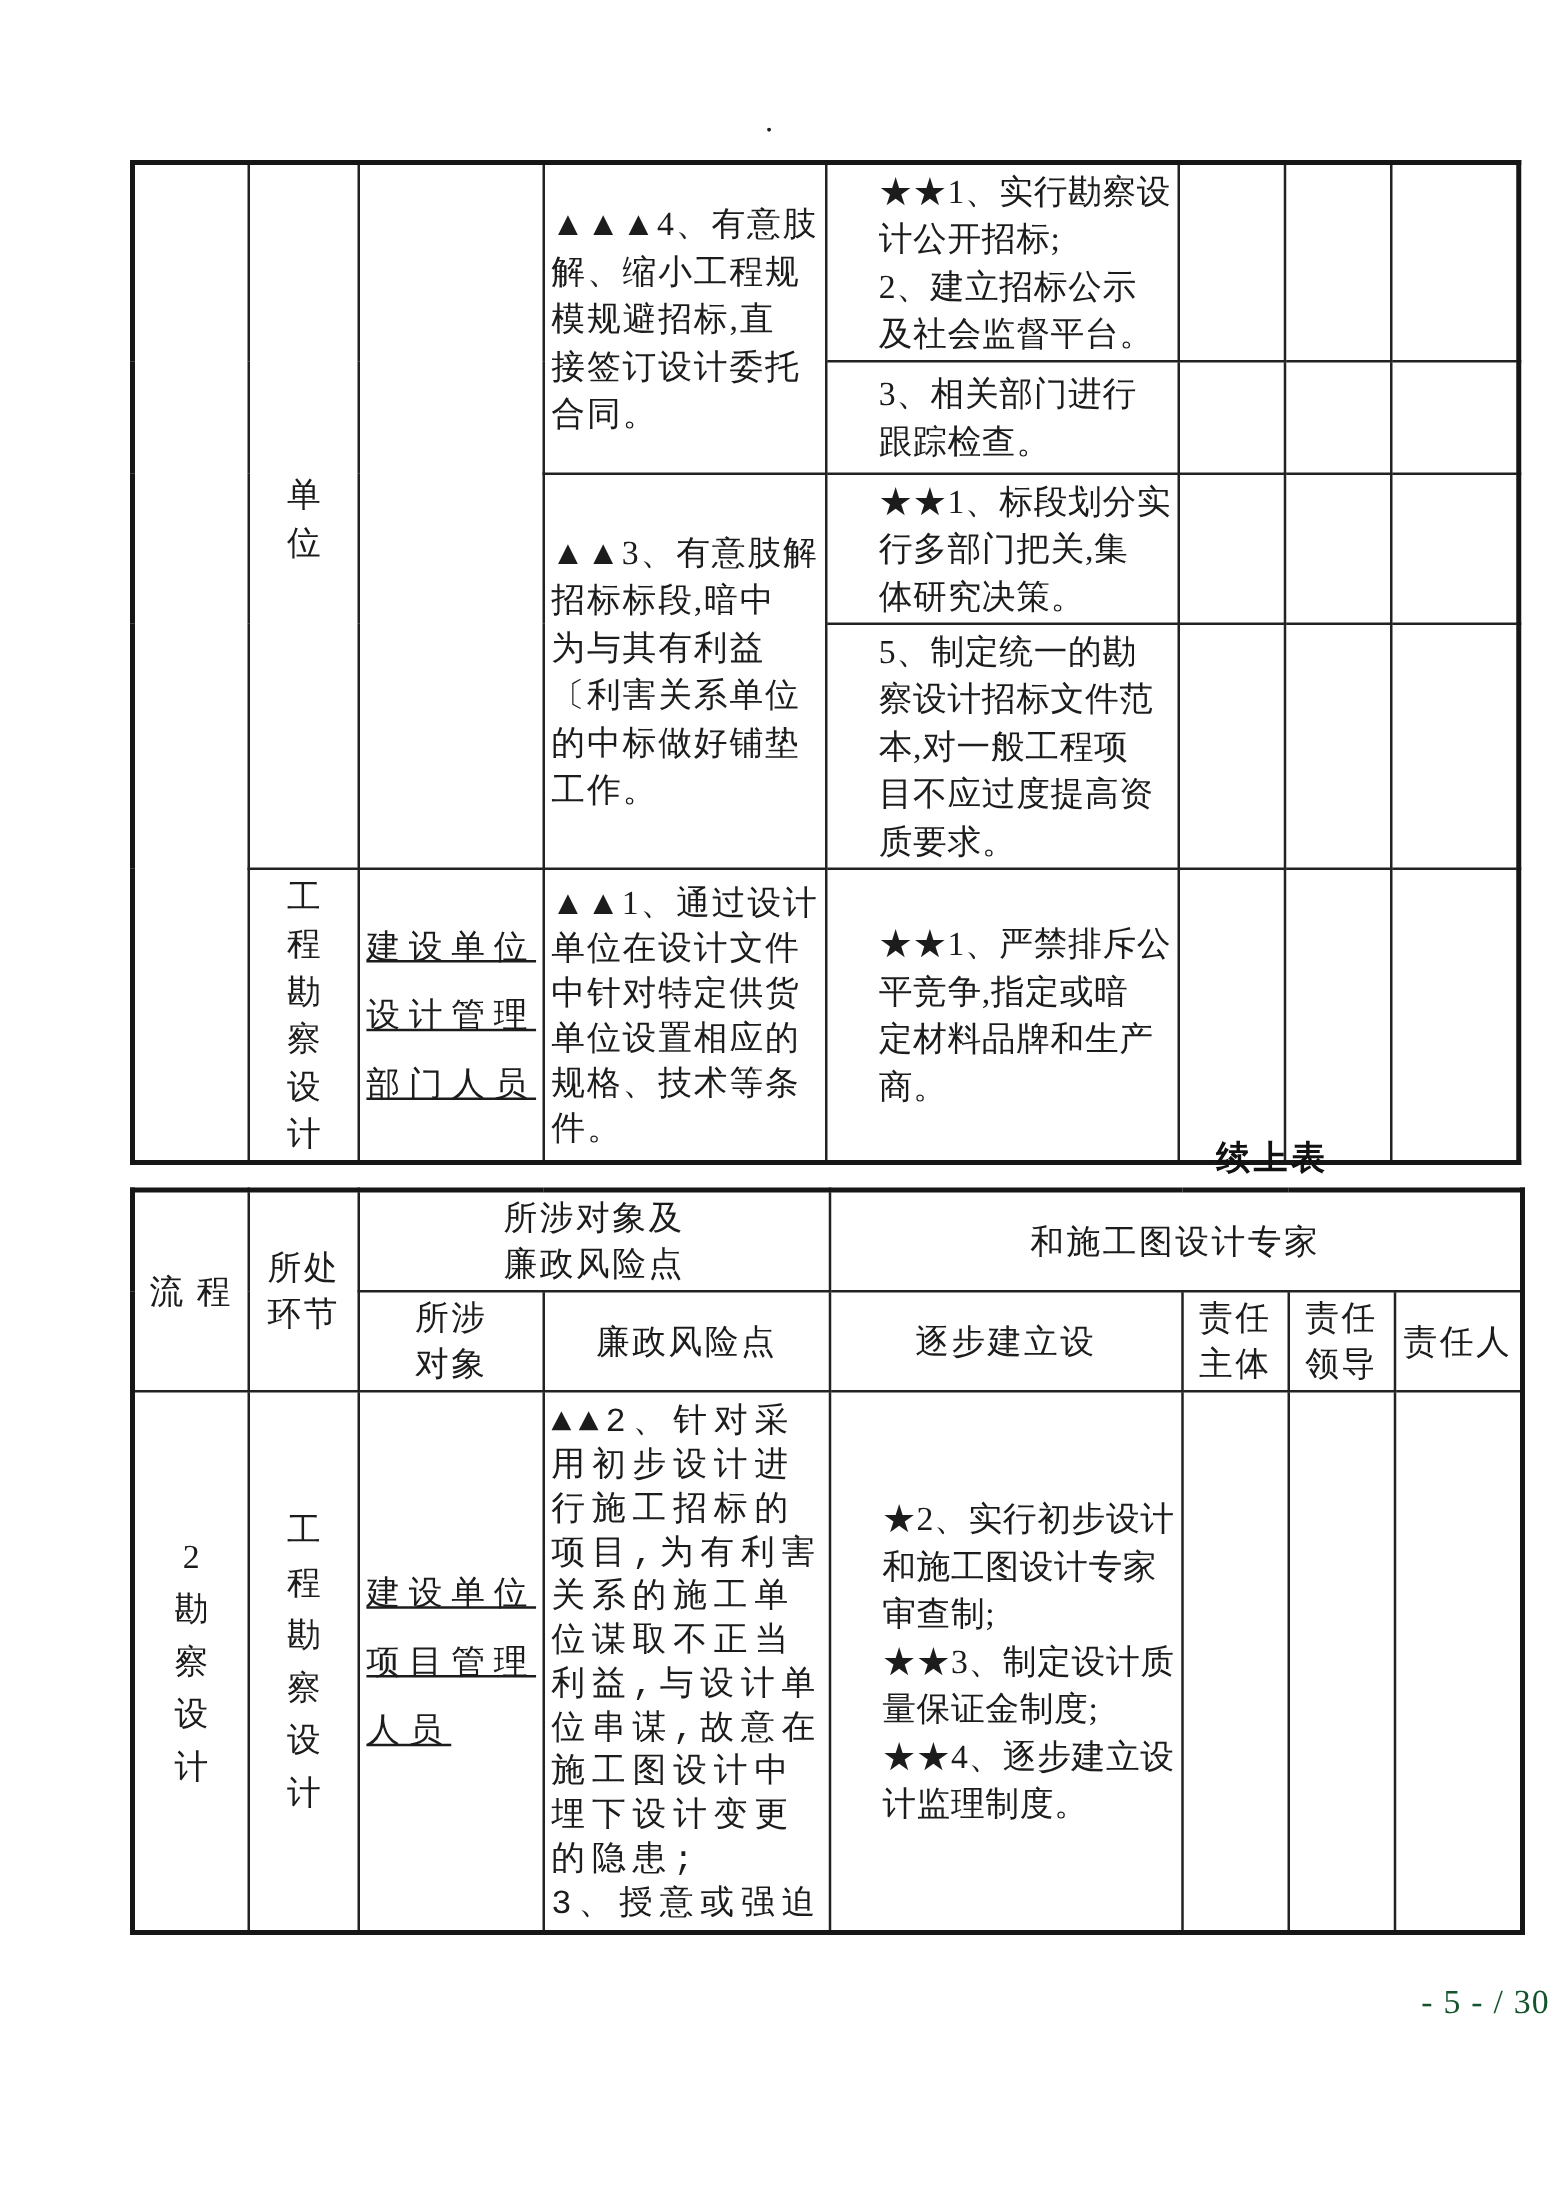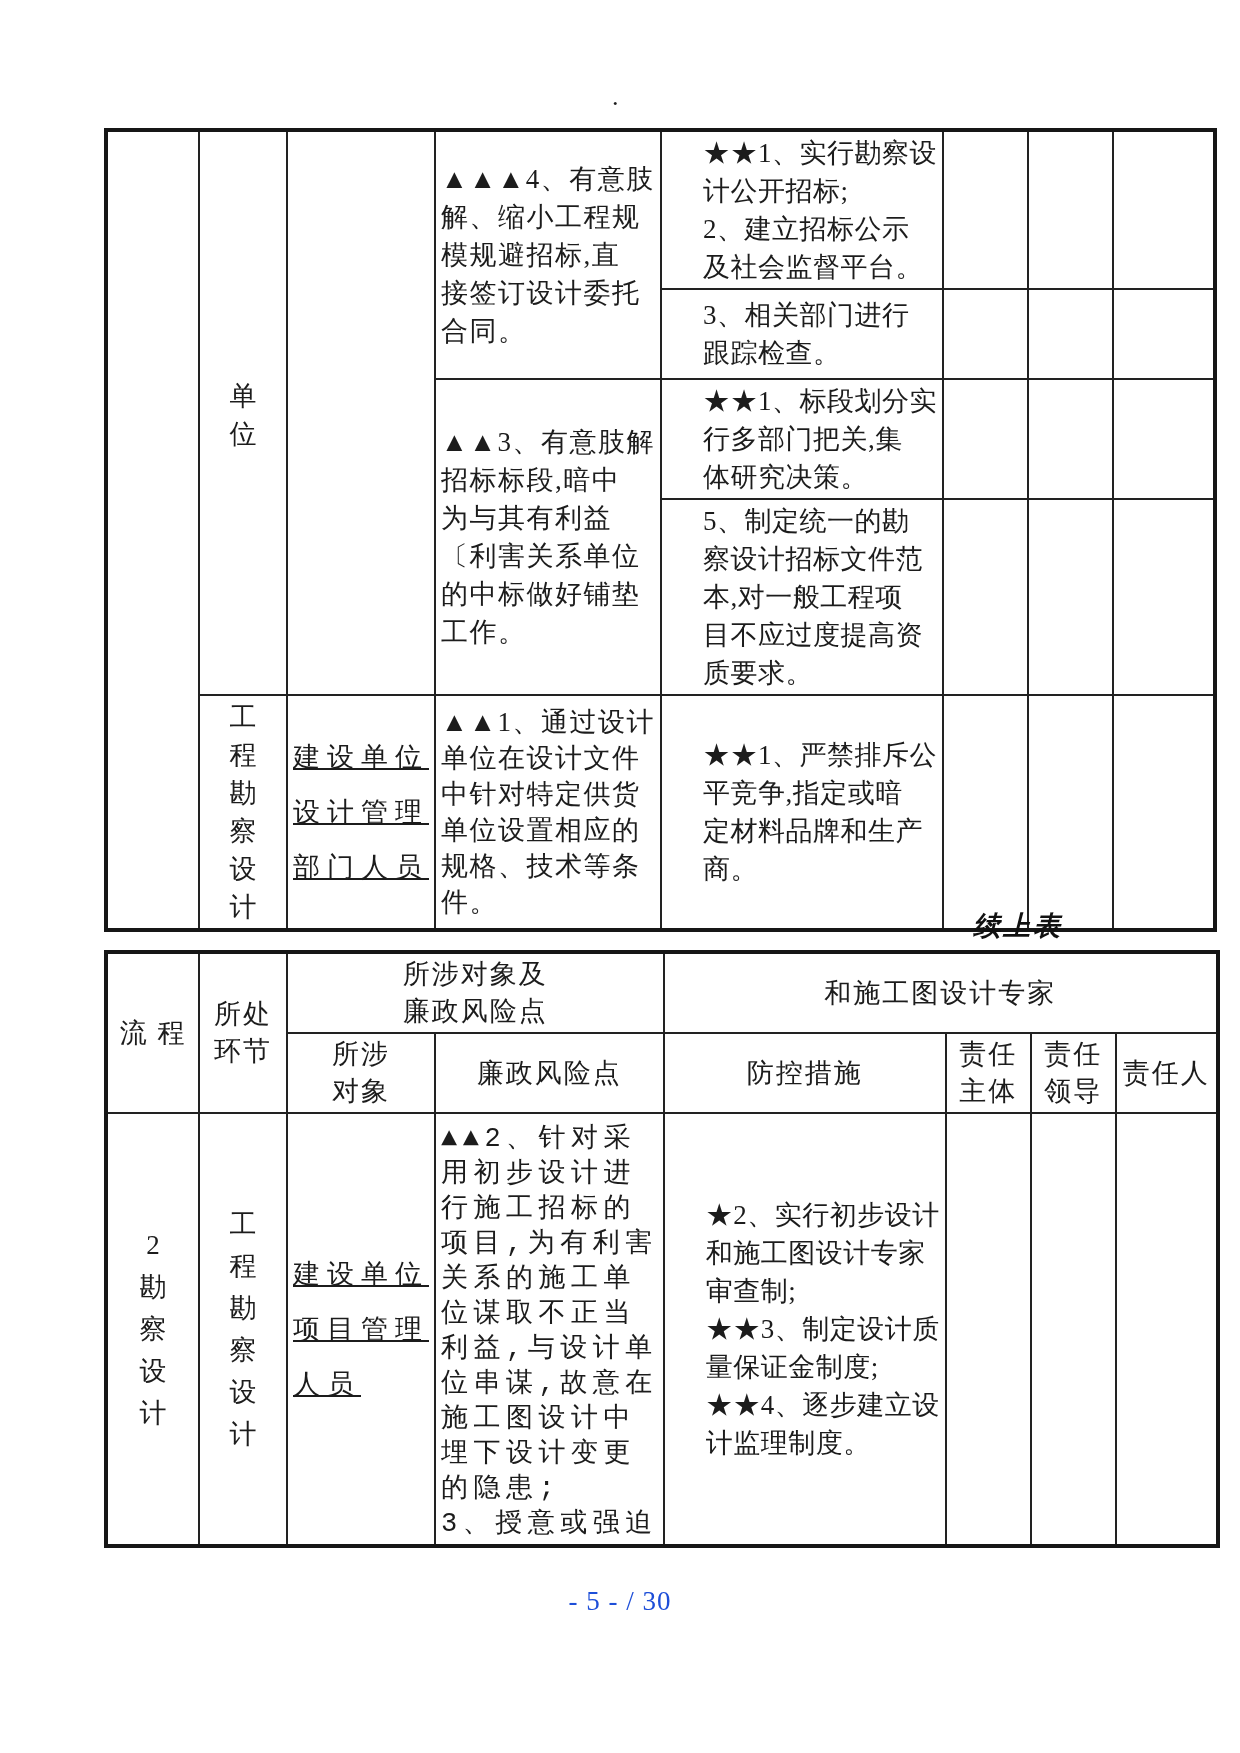--- a/index.html
+++ b/index.html
@@ -48,26 +48,25 @@
   
   .vert{text-align:center;line-height:38px;letter-spacing:0;}
   .vert2{text-align:center;line-height:42px;letter-spacing:0;}
   
   .hdr{text-align:center;letter-spacing:2px;line-height:37px;}
   .cont-label{
     position:absolute;top:908px;left:104px;width:959px;
     text-align:right;
     font-size:27px;font-weight:700;letter-spacing:3px;
     color:#111;
-    font-style:italic;
   }
   .footer{
     position:absolute;top:1586px;left:0;width:1240px;
-    text-align:center;
-    font-size:27px;letter-spacing:1px;color:#1d4ed8;
+    text-align:right;
+    font-size:27px;letter-spacing:1px;color:#14532d;
   }
 </style>
 </head>
 <body>
 
 <div class="page">
 
   <div class="top-dot">.</div>
 
   <table class="doc t1">
@@ -212,21 +211,21 @@
     </tr>
     <tr style="height:80px">
       <td>
         <div class="cell hdr">所涉
 对象</div>
       </td>
       <td>
         <div class="cell hdr">廉政风险点</div>
       </td>
       <td>
-        <div class="cell hdr">防控措施</div>
+        <div class="cell hdr">逐步建立设</div>
       </td>
       <td>
         <div class="cell hdr">责任
 主体</div>
       </td>
       <td>
         <div class="cell hdr">责任
 领导</div>
       </td>
       <td>

